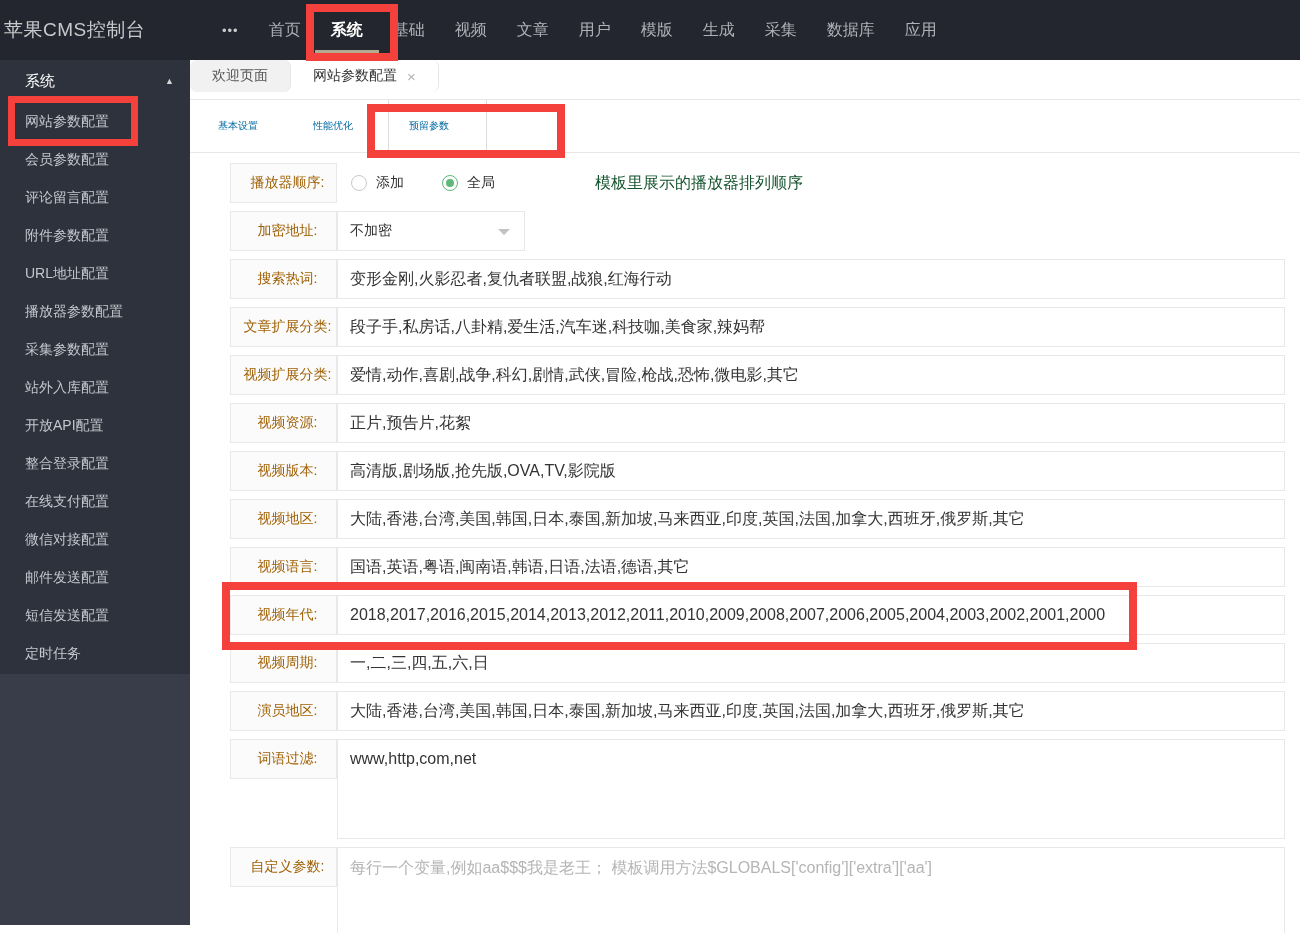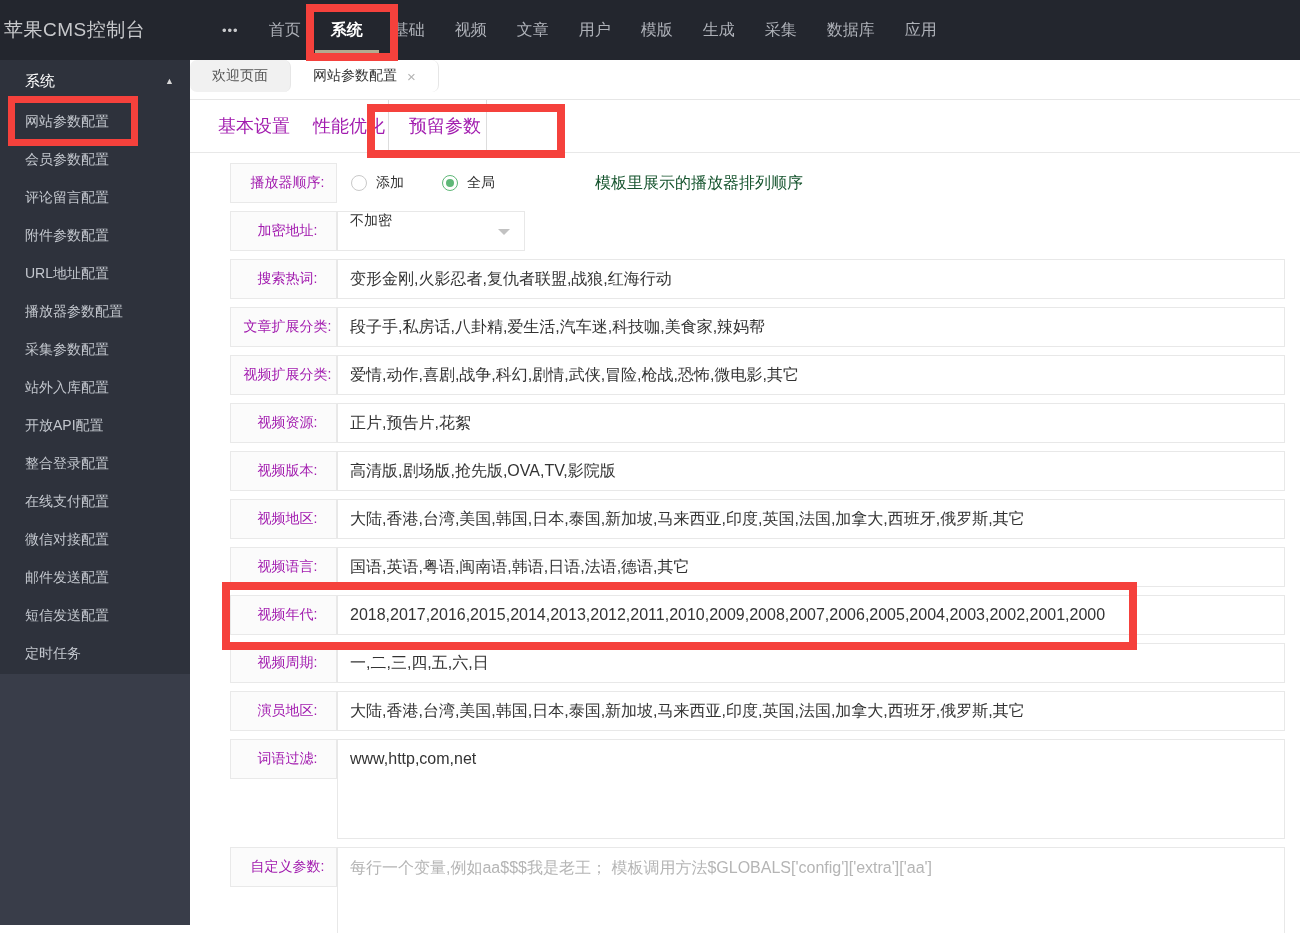--- a/index.html
+++ b/index.html
@@ -33,48 +33,48 @@
 
   .tabstrip { height:40px; background:#fff; border-bottom:1px solid #e6e6e6; display:flex; }
   .tab { height:28px; display:flex; align-items:center; justify-content:center;
     font-size:14px; cursor:pointer; padding:16px 22px;border-radius:7px; }
   .tab.inactive { background:#f1f1f1; color:#555; border-right:1px solid #e6e6e6; }
   .tab.active { background:#fff; color:#333; border-right:1px solid #e6e6e6; }
   .tab .close { margin-left:10px; color:#b3b3b3; font-size:15px; }
 
   .subtabs { height:53px; border-bottom:1px solid #e8e8e8; display:flex; align-items:stretch; padding-left:8px; }
   .subtab { width:95px; padding-left:20px; display:flex; align-items:center;
-    font-size:18px; color:#a21caf; cursor:pointer; white-space:nowrap; }
+    font-size:10px; color:#0369a1; cursor:pointer; white-space:nowrap; }
   .subtab.current { width:99px; border-left:1px solid #ddd; border-right:1px solid #ddd; }
 
   .form { padding:10px 15px 0 40px; }
   .form-row { display:flex; align-items:flex-start; margin-bottom:8px; }
   .form-label { width:107px; min-width:107px; height:40px; background:#fbfbfb; border:1px solid #e9e9e9;
-    display:flex; align-items:center; justify-content:center; font-size:14px; color:#a21caf;padding-left:8px; }
+    display:flex; align-items:center; justify-content:center; font-size:14px; color:#a16207;padding-left:8px; }
   .form-input { flex:1; height:40px; border:1px solid #e8e8e8; background:#fff; padding:16px 12px;
     font-size:16px; color:#333; outline:none; font-family:"Liberation Sans","DejaVu Sans",sans-serif; }
   .form-textarea { flex:1; border:1px solid #e8e8e8; background:#fff; padding:10px 12px; resize:none;
     font-size:16px; color:#333; outline:none; font-family:"Liberation Sans","DejaVu Sans",sans-serif; }
   .form-textarea::placeholder { color:#b5b5b5; }
   .ta-100 { height:100px; }
   .ta-120 { height:120px; margin-bottom:0; }
   .row-last { margin-bottom:0; }
   .row-gap { margin-top:3px; }
 
   .radio-area { display:flex; align-items:center; height:40px; padding-left:14px; }
   .radio { width:16px; height:16px; border-radius:50%; border:1px solid #c9c9c9; background:#fff;
     display:flex; align-items:center; justify-content:center; cursor:pointer; }
   .radio.checked { border-color:#5FB878; }
   .radio.checked::after { content:''; width:8px; height:8px; border-radius:50%; background:#5FB878; }
   .radio-label { margin-left:9px; font-size:14px; color:#333; }
   .opt2 { margin-left:38px; }
   .hint { margin-left:100px; font-size:16px; color:#14532d; }
 
   .select-box { position:relative; width:188px; height:40px; border:1px solid #e8e8e8; background:#fff;
-    display:flex; padding-left:12px; font-size:14px; color:#333; cursor:pointer; }
+    display:flex; align-items:center; padding-left:12px; font-size:14px; color:#333; cursor:pointer; }
   .select-box .caret { position:absolute; right:14px; top:17px; width:0; height:0;
     border-left:6px solid transparent; border-right:6px solid transparent; border-top:6px solid #c2c2c2; }
 
   
   .anno { position:absolute; border:8px solid #f5413c; z-index:10; pointer-events:none; }
   .anno-1 { left:306px; top:4px;  width:92px;  height:57px; }
   .anno-2 { left:8px;   top:96px; width:130px; height:50px; border-width:7px; }
   .anno-3 { left:367px; top:104px; width:198px; height:54px; }
   .anno-4 { left:222px; top:582px; width:915px; height:68px; }
 </style>

